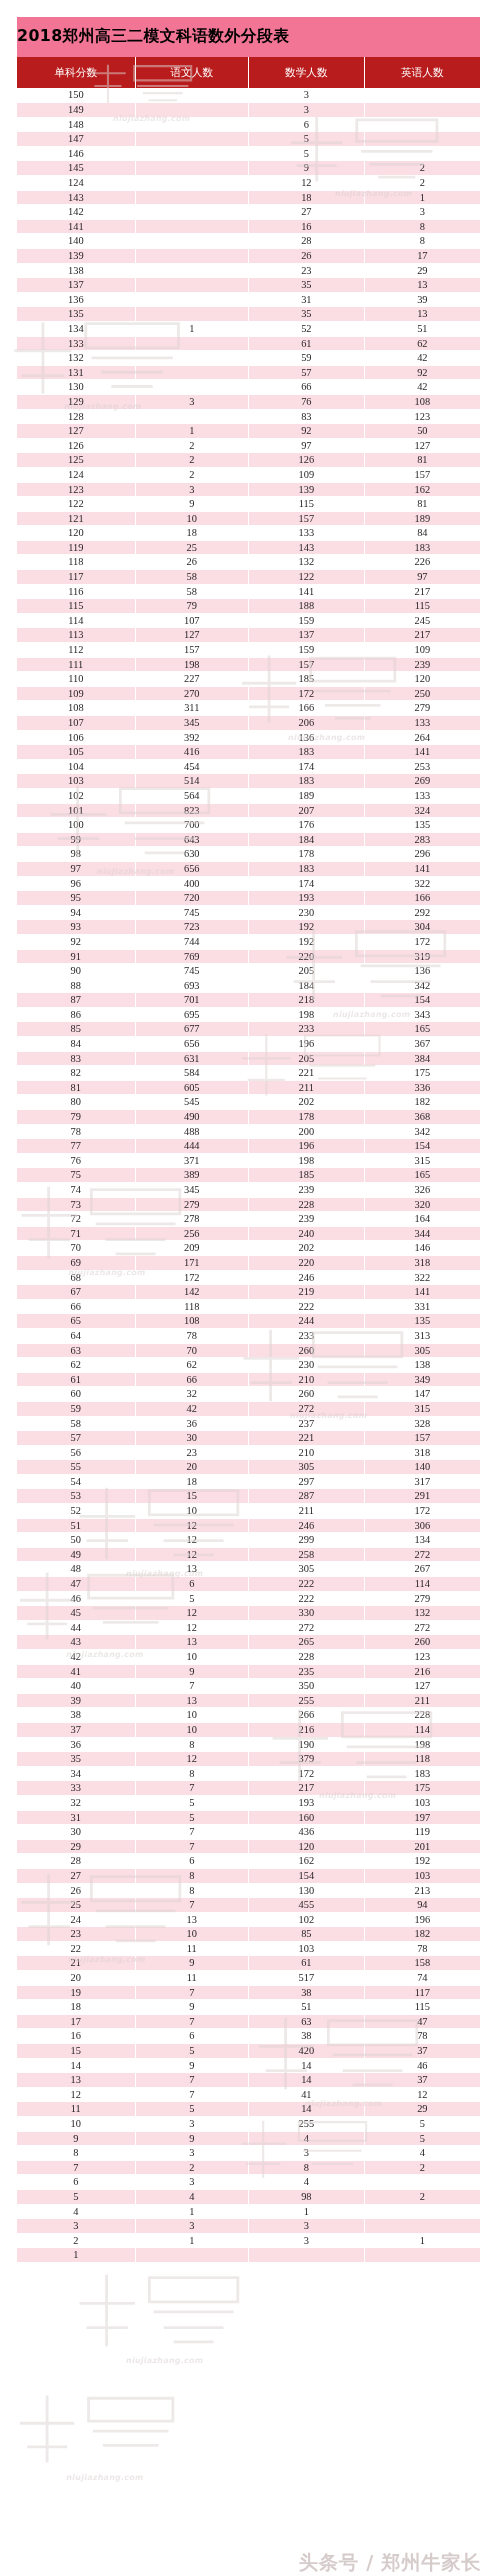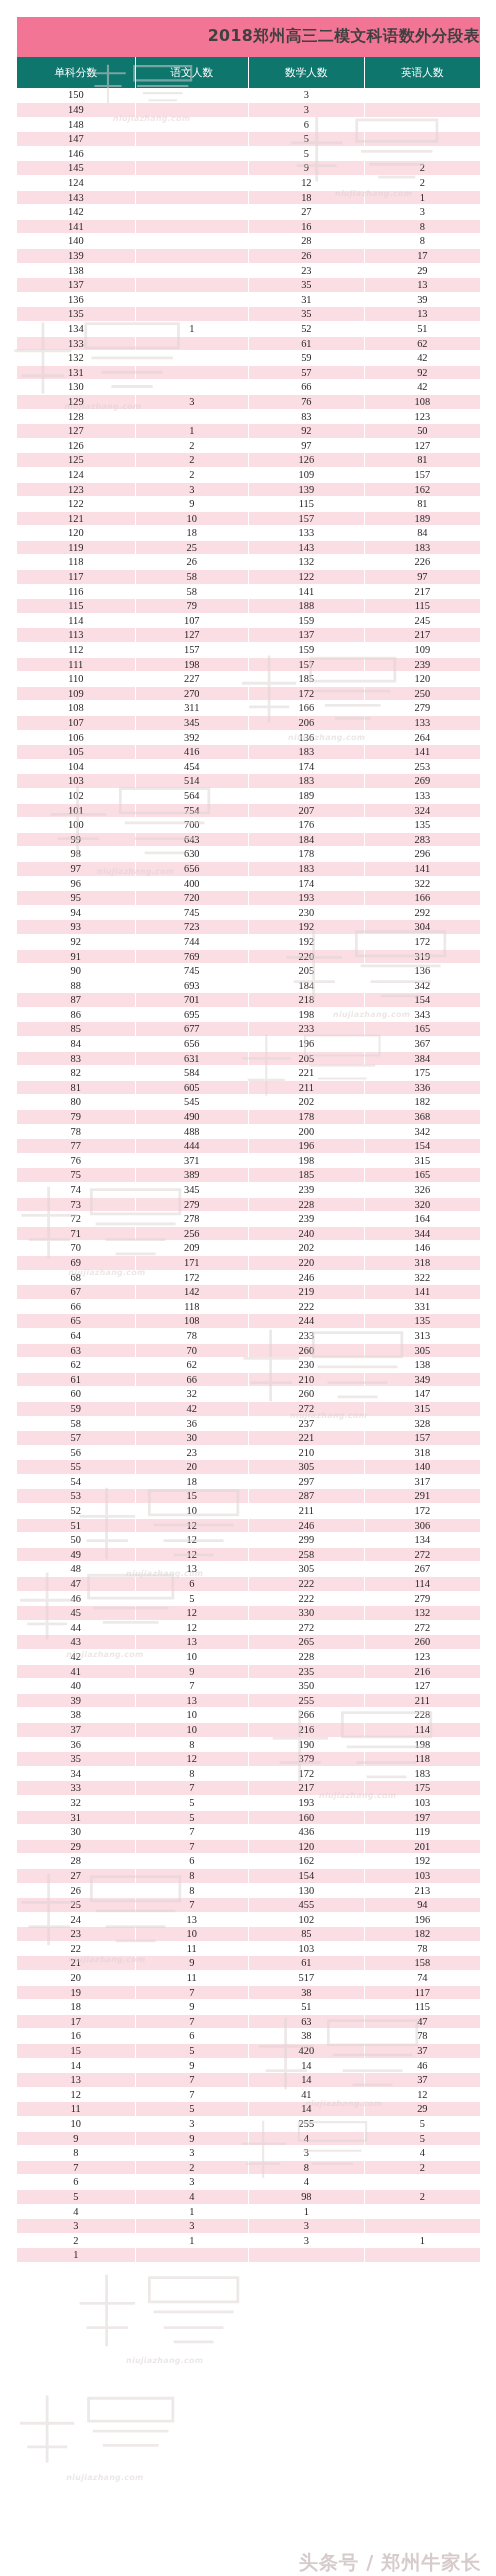--- a/index.html
+++ b/index.html
@@ -30,31 +30,31 @@
     position: relative;
     z-index: 2;
   }
   table.score-table col.c0 { width: 25.5%; }
   table.score-table col.c1 { width: 24.5%; }
   table.score-table col.c2 { width: 25.0%; }
   table.score-table col.c3 { width: 25.0%; }
 
   tr.title-row td {
     background: #f27595;
-    color: #404040;
-    text-align: right;
+    color: #000000;
+    text-align: left;
     font-size: 15.8px;
     font-weight: bold;
     letter-spacing: 0.4px;
     padding: 9.3px 0 10px 0;
     font-family: "DejaVu Sans", "Liberation Sans", sans-serif;
     border: none;
   }
   tr.header-row th {
-    background: #0f766e;
+    background: #b91c1c;
     color: #ffffff;
     text-align: center;
     font-size: 10.7px;
     font-weight: normal;
     padding: 8.6px 0 8.6px 0;
     border-left: 0.7px solid #ffffff;
     font-family: "DejaVu Sans", "Liberation Sans", sans-serif;
   }
   tr.header-row th:first-child { border-left: none; }
 
@@ -602,21 +602,21 @@
           <td>269</td>
         </tr>
         <tr class="even">
           <td>102</td>
           <td>564</td>
           <td>189</td>
           <td>133</td>
         </tr>
         <tr class="odd">
           <td>101</td>
-          <td>754</td>
+          <td>823</td>
           <td>207</td>
           <td>324</td>
         </tr>
         <tr class="even">
           <td>100</td>
           <td>700</td>
           <td>176</td>
           <td>135</td>
         </tr>
         <tr class="odd">

